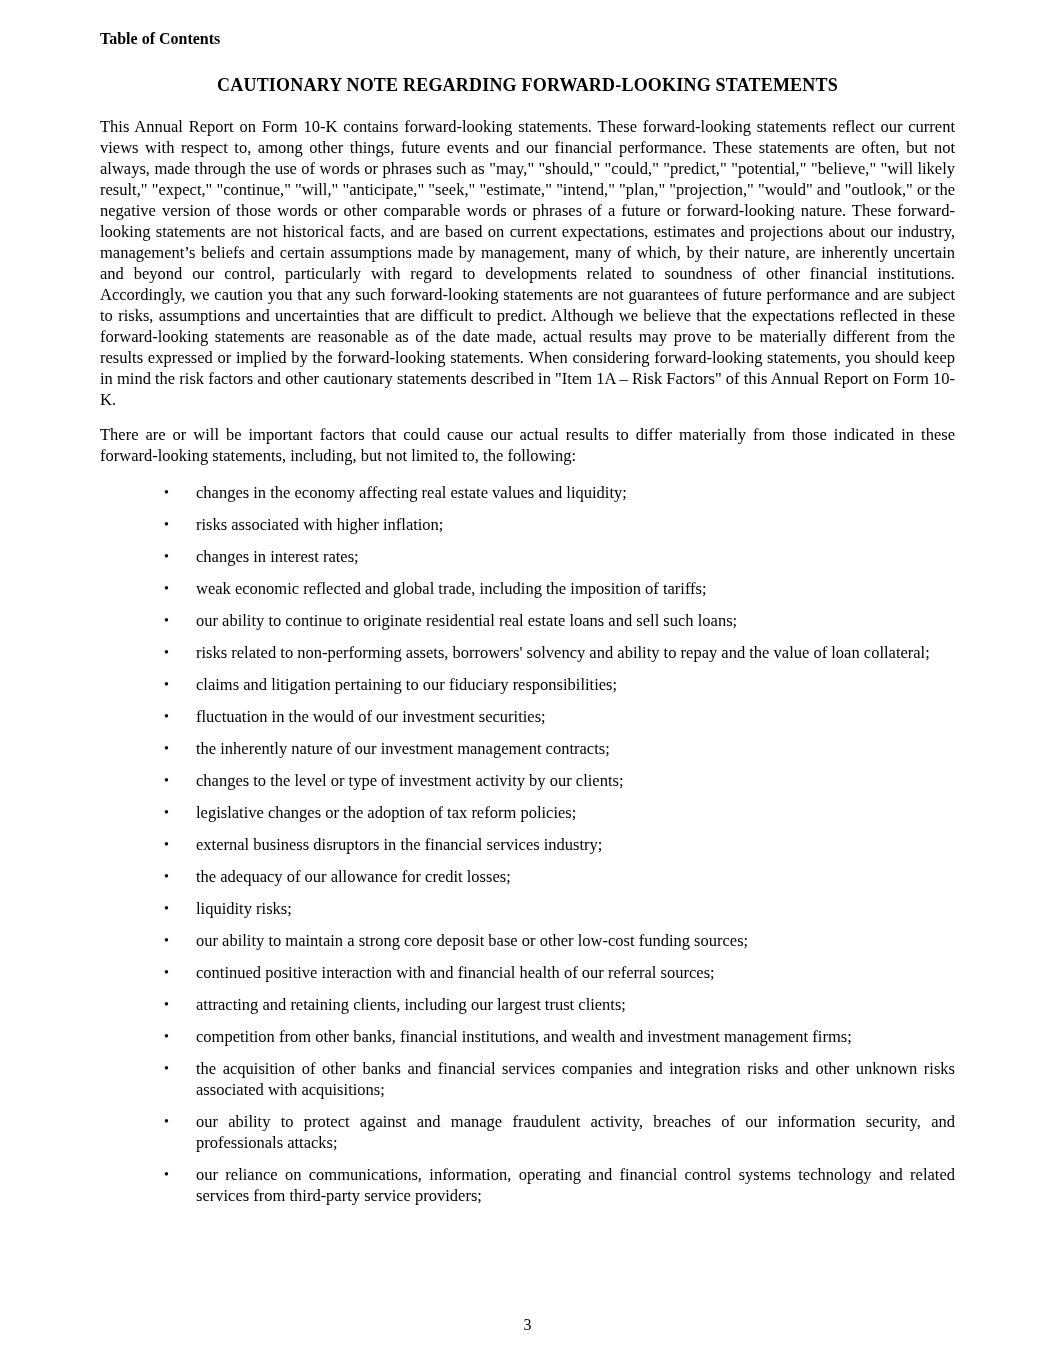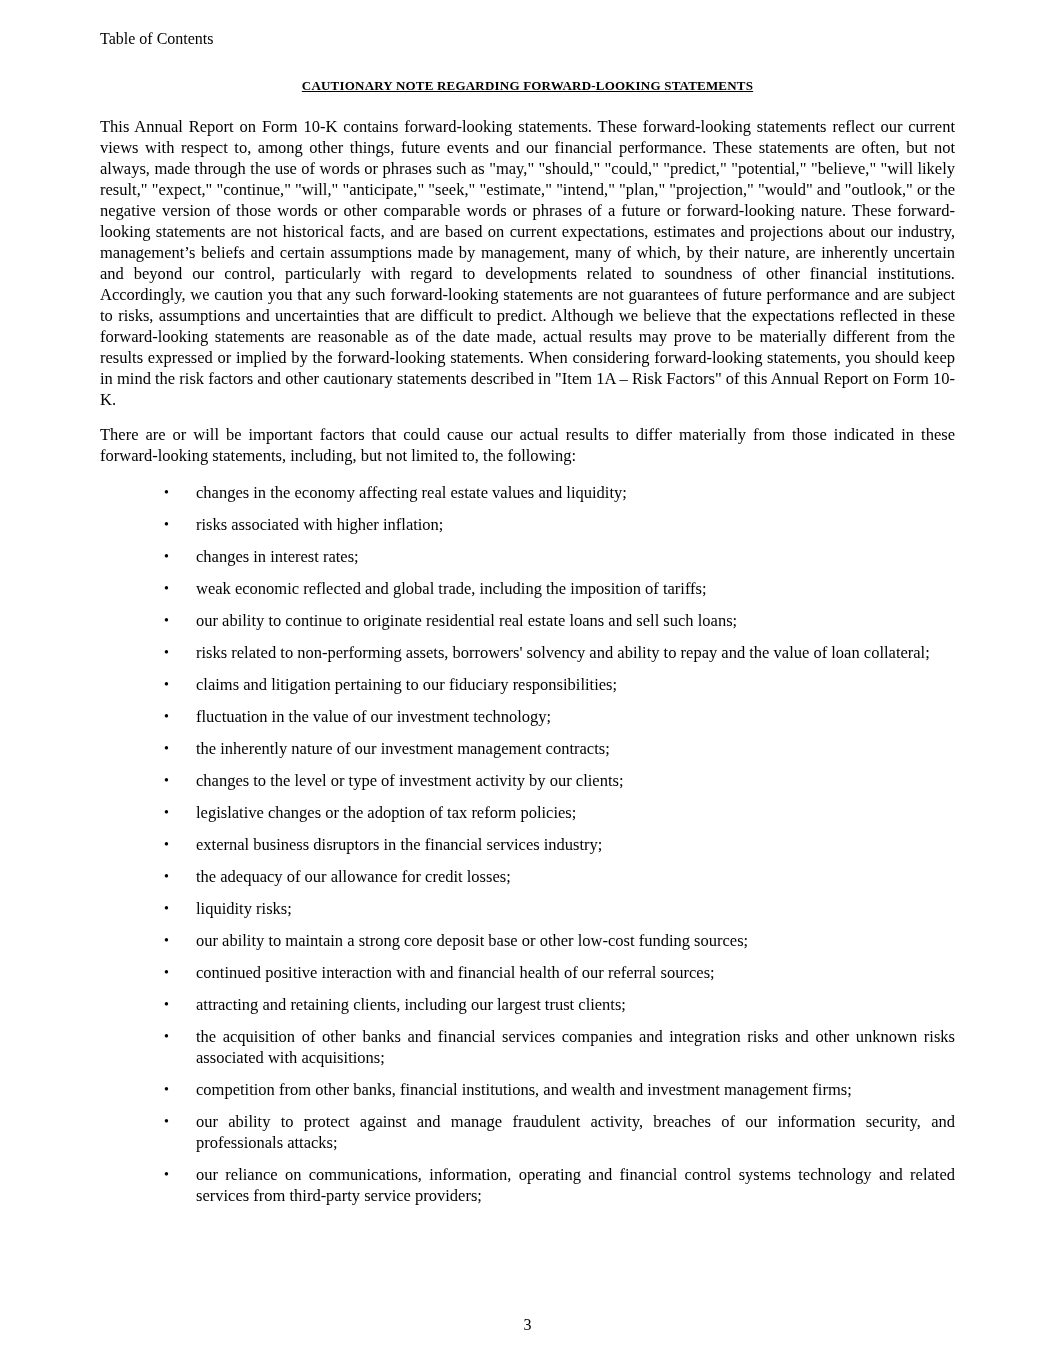--- a/index.html
+++ b/index.html
@@ -17,28 +17,28 @@
     display: flex;
     flex-direction: column;
     font-size: 16.5px;
     line-height: 21px;
   }
   .toc-link {
     font-size: 16px;
     margin-bottom: 26px;
     align-self: flex-start;
     cursor: pointer;
+    font-weight: bold;
   }
   h1.doc-title {
-    font-size: 13px;
+    font-size: 18px;
     font-weight: bold;
     text-align: center;
     margin-bottom: 20px;
     letter-spacing: 0.2px;
-    text-decoration: underline;
   }
   p.body-text {
     text-align: justify;
     margin-bottom: 14px;
   }
   ul.bullet-list {
     list-style: none;
     margin-top: 2px;
   }
   ul.bullet-list li {
@@ -75,31 +75,31 @@
   <p class="body-text">There are or will be important factors that could cause our actual results to differ materially from those indicated in these forward-looking statements, including, but not limited to, the following:</p>
 
   <ul class="bullet-list">
     <li>changes in the economy affecting real estate values and liquidity;</li>
     <li>risks associated with higher inflation;</li>
     <li>changes in interest rates;</li>
     <li>weak economic reflected and global trade, including the imposition of tariffs;</li>
     <li>our ability to continue to originate residential real estate loans and sell such loans;</li>
     <li>risks related to non-performing assets, borrowers' solvency and ability to repay and the value of loan collateral;</li>
     <li>claims and litigation pertaining to our fiduciary responsibilities;</li>
-    <li>fluctuation in the value of our investment technology;</li>
+    <li>fluctuation in the would of our investment securities;</li>
     <li>the inherently nature of our investment management contracts;</li>
     <li>changes to the level or type of investment activity by our clients;</li>
     <li>legislative changes or the adoption of tax reform policies;</li>
     <li>external business disruptors in the financial services industry;</li>
     <li>the adequacy of our allowance for credit losses;</li>
     <li>liquidity risks;</li>
     <li>our ability to maintain a strong core deposit base or other low-cost funding sources;</li>
     <li>continued positive interaction with and financial health of our referral sources;</li>
     <li>attracting and retaining clients, including our largest trust clients;</li>
+    <li>competition from other banks, financial institutions, and wealth and investment management firms;</li>
     <li>the acquisition of other banks and financial services companies and integration risks and other unknown risks associated with acquisitions;</li>
-    <li>competition from other banks, financial institutions, and wealth and investment management firms;</li>
     <li>our ability to protect against and manage fraudulent activity, breaches of our information security, and professionals attacks;</li>
     <li>our reliance on communications, information, operating and financial control systems technology and related services from third-party service providers;</li>
   </ul>
 
   <div class="page-number">3</div>
 
 </div>
 
 </body></html>

